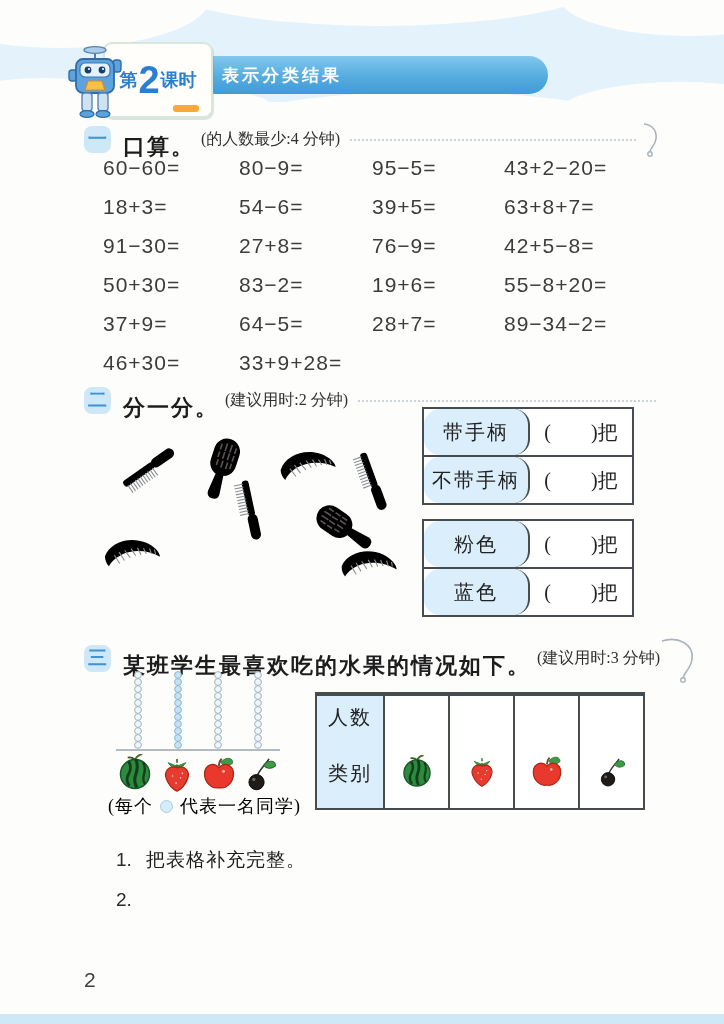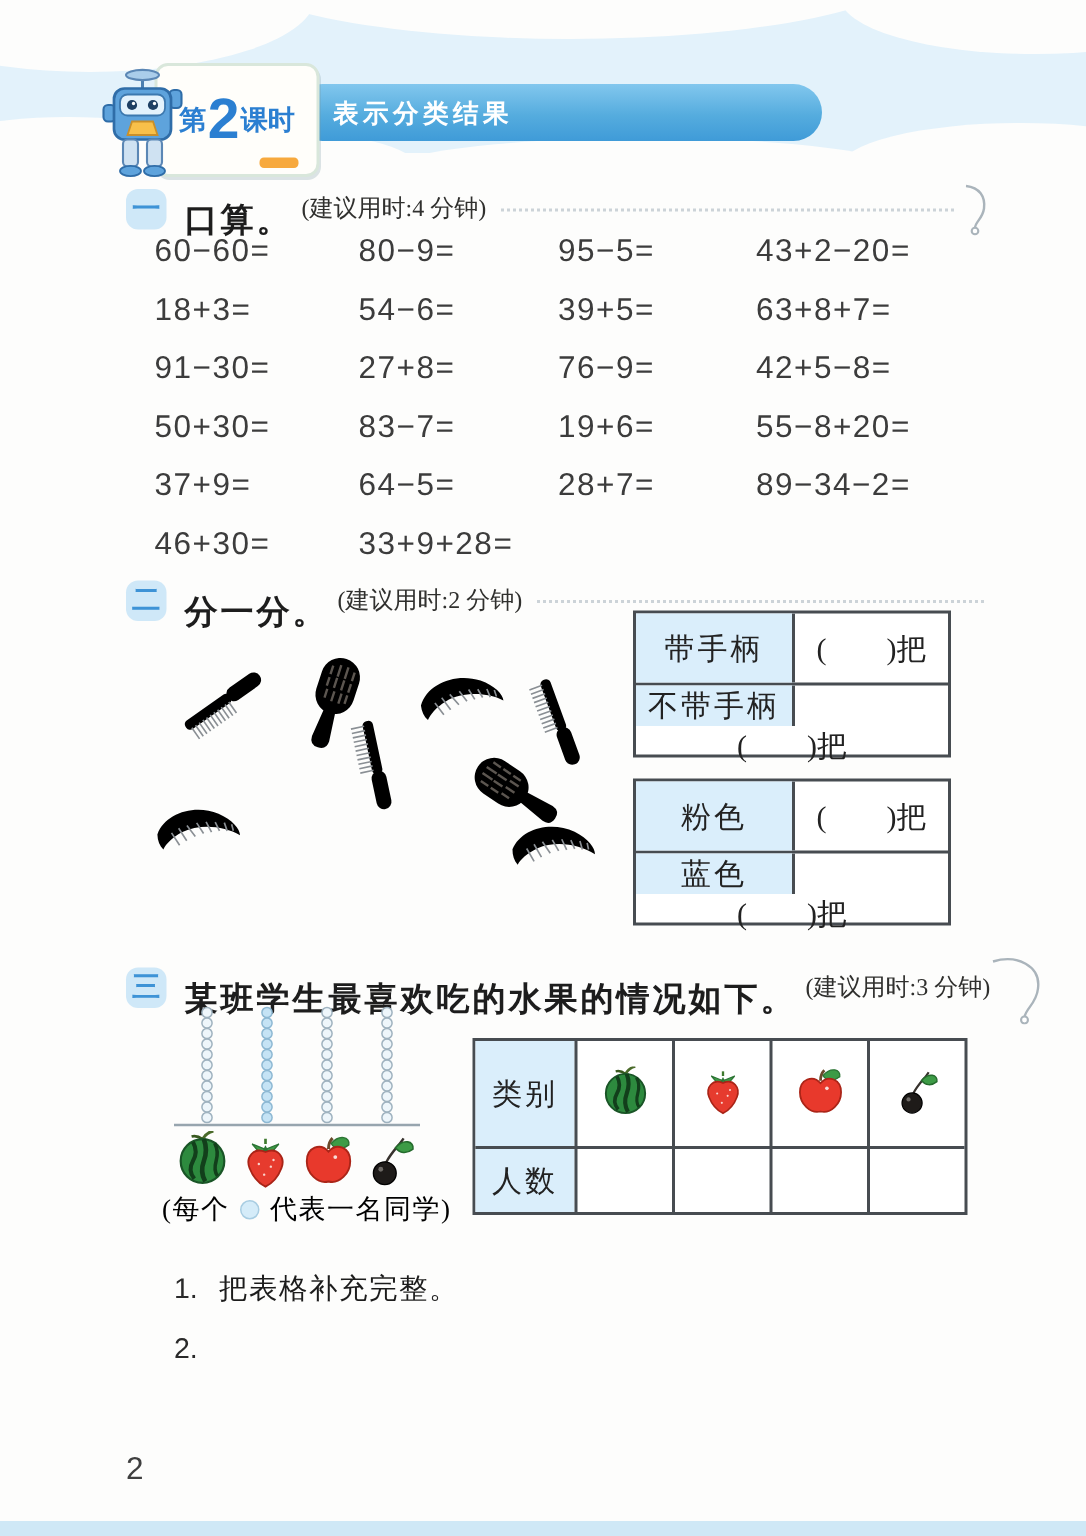--- a/index.html
+++ b/index.html
@@ -39,24 +39,24 @@
   
   #problems{position:absolute;left:103px;top:156px;display:grid;
             grid-template-columns:136px 133px 132px 172px;row-gap:15px;
             font-size:21px;color:#3c3c3c;letter-spacing:1px;}
   
   .combs{position:absolute;left:98px;top:420px;}
   svg .teeth{stroke:#8a8f94;stroke-width:1.1;fill:none;}
   svg .bristle{stroke:#5c5650;stroke-width:1.6;fill:none;}
   .mini-table{position:absolute;left:422px;width:212px;border:2px solid #474c51;background:#fff;box-sizing:border-box;}
   .mini-row{display:flex;height:46px;}
-  .mini-row + .mini-row{border-top:2px solid #474c51;flex-direction:column;}
+  .mini-row + .mini-row{border-top:2px solid #474c51;}
   .mini-label{width:104px;display:flex;align-items:center;justify-content:center;background:#daeefb;
               border-right:2px solid #474c51;font-size:20px;color:#222;
-              font-family:"Liberation Serif",serif;letter-spacing:2px;}
+              font-family:"Liberation Serif",serif;letter-spacing:2px;border-radius:16px;}
   .mini-value{flex:1;display:flex;align-items:center;justify-content:center;font-size:20px;color:#222;
               white-space:pre;font-family:"Liberation Serif",serif;}
   
   #dotplot{position:absolute;left:114px;top:664px;}
   .dot{fill:#eef6fb;stroke:#9fb2bf;stroke-width:1;}
   .dot.blue{fill:#c5e3f5;stroke:#8db8d3;}
   .plot-fruits{position:absolute;left:114px;top:752px;width:168px;display:flex;}
   .pf{width:42px;display:flex;align-items:flex-end;justify-content:center;height:42px;}
   .legend{position:absolute;left:108px;top:794px;font-size:18px;color:#000000;
           font-family:"Liberation Serif",serif;letter-spacing:1px;}
@@ -162,42 +162,42 @@
     <path d="M20,37 h14 l3,9 h-20 Z" fill="#f8c04a" stroke="#c98f2a" stroke-width="1.2"></path>
     <rect x="14" y="49" width="10" height="18" rx="3" fill="#cfe2f2" stroke="#5b87b5" stroke-width="1.4"></rect>
     <rect x="30" y="49" width="10" height="18" rx="3" fill="#cfe2f2" stroke="#5b87b5" stroke-width="1.4"></rect>
     <ellipse cx="19" cy="70" rx="7" ry="3.4" fill="#5ea3dc" stroke="#2f6da8" stroke-width="1.2"></ellipse>
     <ellipse cx="35" cy="70" rx="7" ry="3.4" fill="#5ea3dc" stroke="#2f6da8" stroke-width="1.2"></ellipse>
   </svg>
 
   <div class="sec-head" style="top:116px;">
     <span class="marker">一</span>
     <h2 class="sec-title">口算。</h2>
-    <span class="hint">(建议用时:4 分钟)</span>
+    <span class="hint">(的人数最少:4 分钟)</span>
     <span class="dotline"></span>
     <svg class="hook" width="20" height="36" viewBox="0 0 20 36">
       <path d="M2,2 c9,1 13,7 12,15 c-1,7 -6,9 -6,13" fill="none" stroke="#aab4bb" stroke-width="1.6"></path>
       <circle cx="8" cy="32" r="2.2" fill="#fff" stroke="#aab4bb" stroke-width="1.4"></circle>
     </svg>
   </div>
   <div id="problems">
       <span>60−60=</span>
       <span>80−9=</span>
       <span>95−5=</span>
       <span>43+2−20=</span>
       <span>18+3=</span>
       <span>54−6=</span>
       <span>39+5=</span>
       <span>63+8+7=</span>
       <span>91−30=</span>
       <span>27+8=</span>
       <span>76−9=</span>
       <span>42+5−8=</span>
       <span>50+30=</span>
-      <span>83−7=</span>
+      <span>83−2=</span>
       <span>19+6=</span>
       <span>55−8+20=</span>
       <span>37+9=</span>
       <span>64−5=</span>
       <span>28+7=</span>
       <span>89−34−2=</span>
       <span>46+30=</span>
       <span>33+9+28=</span>
     </div>
 
@@ -317,20 +317,27 @@
         <svg width="34" height="38" viewBox="-17 -20 38 42">
           <use href="#sym-cherry"></use>
         </svg>
       </span>
   </div>
   <div class="legend">
     <span>(每个</span><span class="dotchip"></span><span>代表一名同学)</span>
   </div>
 
   <div class="big-table">
+    <div class="bt-row r2">
+      <div class="bt-cell bt-head">人数</div>
+      <div class="bt-cell"></div>
+      <div class="bt-cell"></div>
+      <div class="bt-cell"></div>
+      <div class="bt-cell"></div>
+    </div>
     <div class="bt-row r1">
       <div class="bt-cell bt-head">类别</div>
       <div class="bt-cell">
           <svg width="36" height="36" viewBox="-20 -22 40 44">
             <use href="#sym-watermelon"></use>
           </svg>
         </div>
       <div class="bt-cell">
           <svg width="28" height="34" viewBox="-18 -20 36 40">
             <use href="#sym-strawberry"></use>
@@ -340,27 +347,20 @@
           <svg width="36" height="36" viewBox="-19 -21 38 42">
             <use href="#sym-apple"></use>
           </svg>
         </div>
       <div class="bt-cell">
           <svg width="30" height="36" viewBox="-17 -20 38 42">
             <use href="#sym-cherry"></use>
           </svg>
         </div>
     </div>
-    <div class="bt-row r2">
-      <div class="bt-cell bt-head">人数</div>
-      <div class="bt-cell"></div>
-      <div class="bt-cell"></div>
-      <div class="bt-cell"></div>
-      <div class="bt-cell"></div>
-    </div>
   </div>
 
   <div class="questions">
     <div class="qrow">
       <span class="qnum">1.</span>
       <span class="qtext" style="line-height:24px;">把表格补充完整。</span>
     </div>
     <div class="qrow">
       <span class="qnum">2.</span>
     </div>

